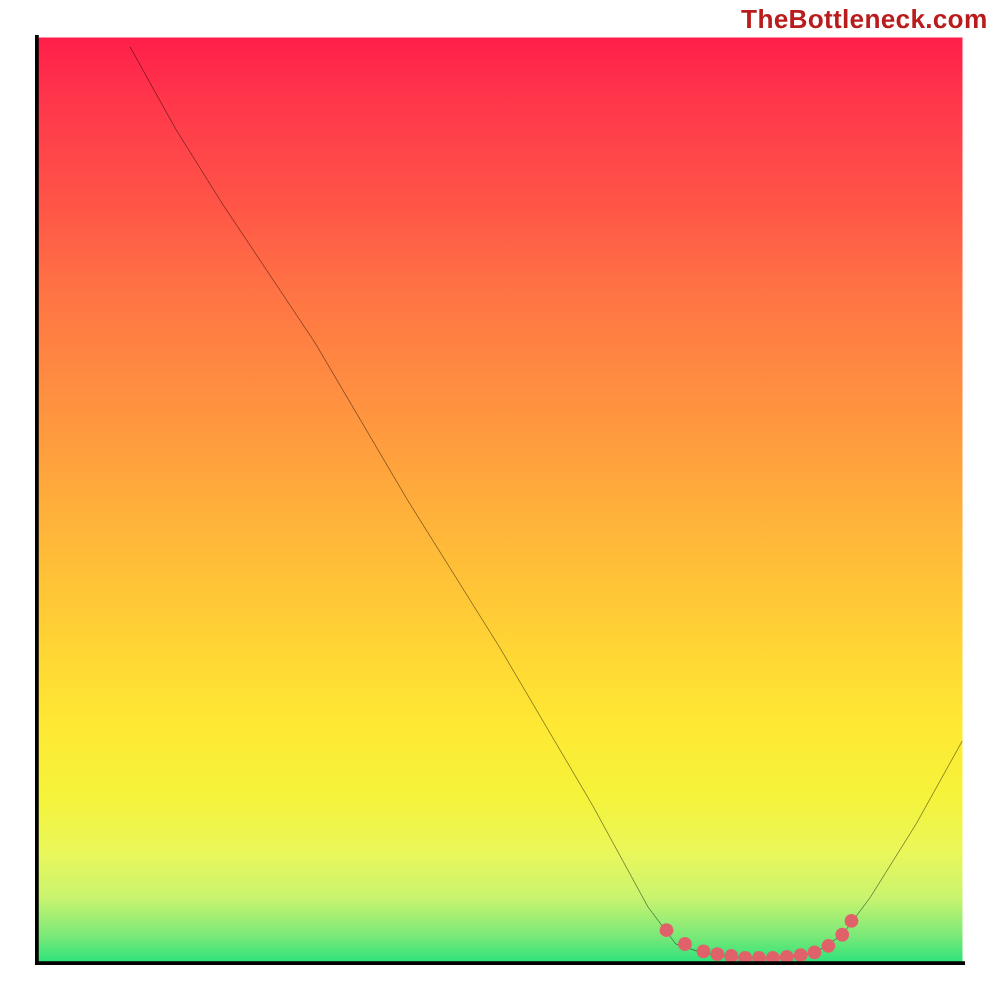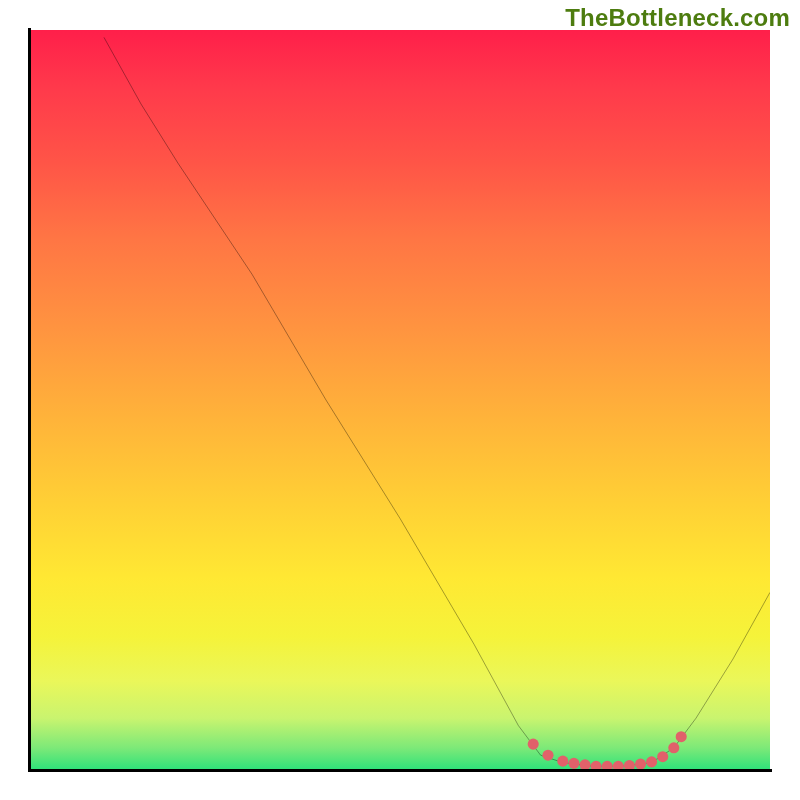--- a/index.html
+++ b/index.html
@@ -60,22 +60,22 @@
   .axis-bottom {
     left: 28px;
     top: 769px;
     width: 744px;
     height: 3px;
   }
   .watermark {
     position: absolute;
     top: 4px;
     right: 10px;
-    color: #4d7c0f;
-    font-size: 24px;
+    color: #b91c1c;
+    font-size: 21px;
     font-weight: 600;
     letter-spacing: 0.2px;
   }
 </style>
 </head>
 <body>
 
 <div class="frame">
 
   <div class="plot-area"></div>

